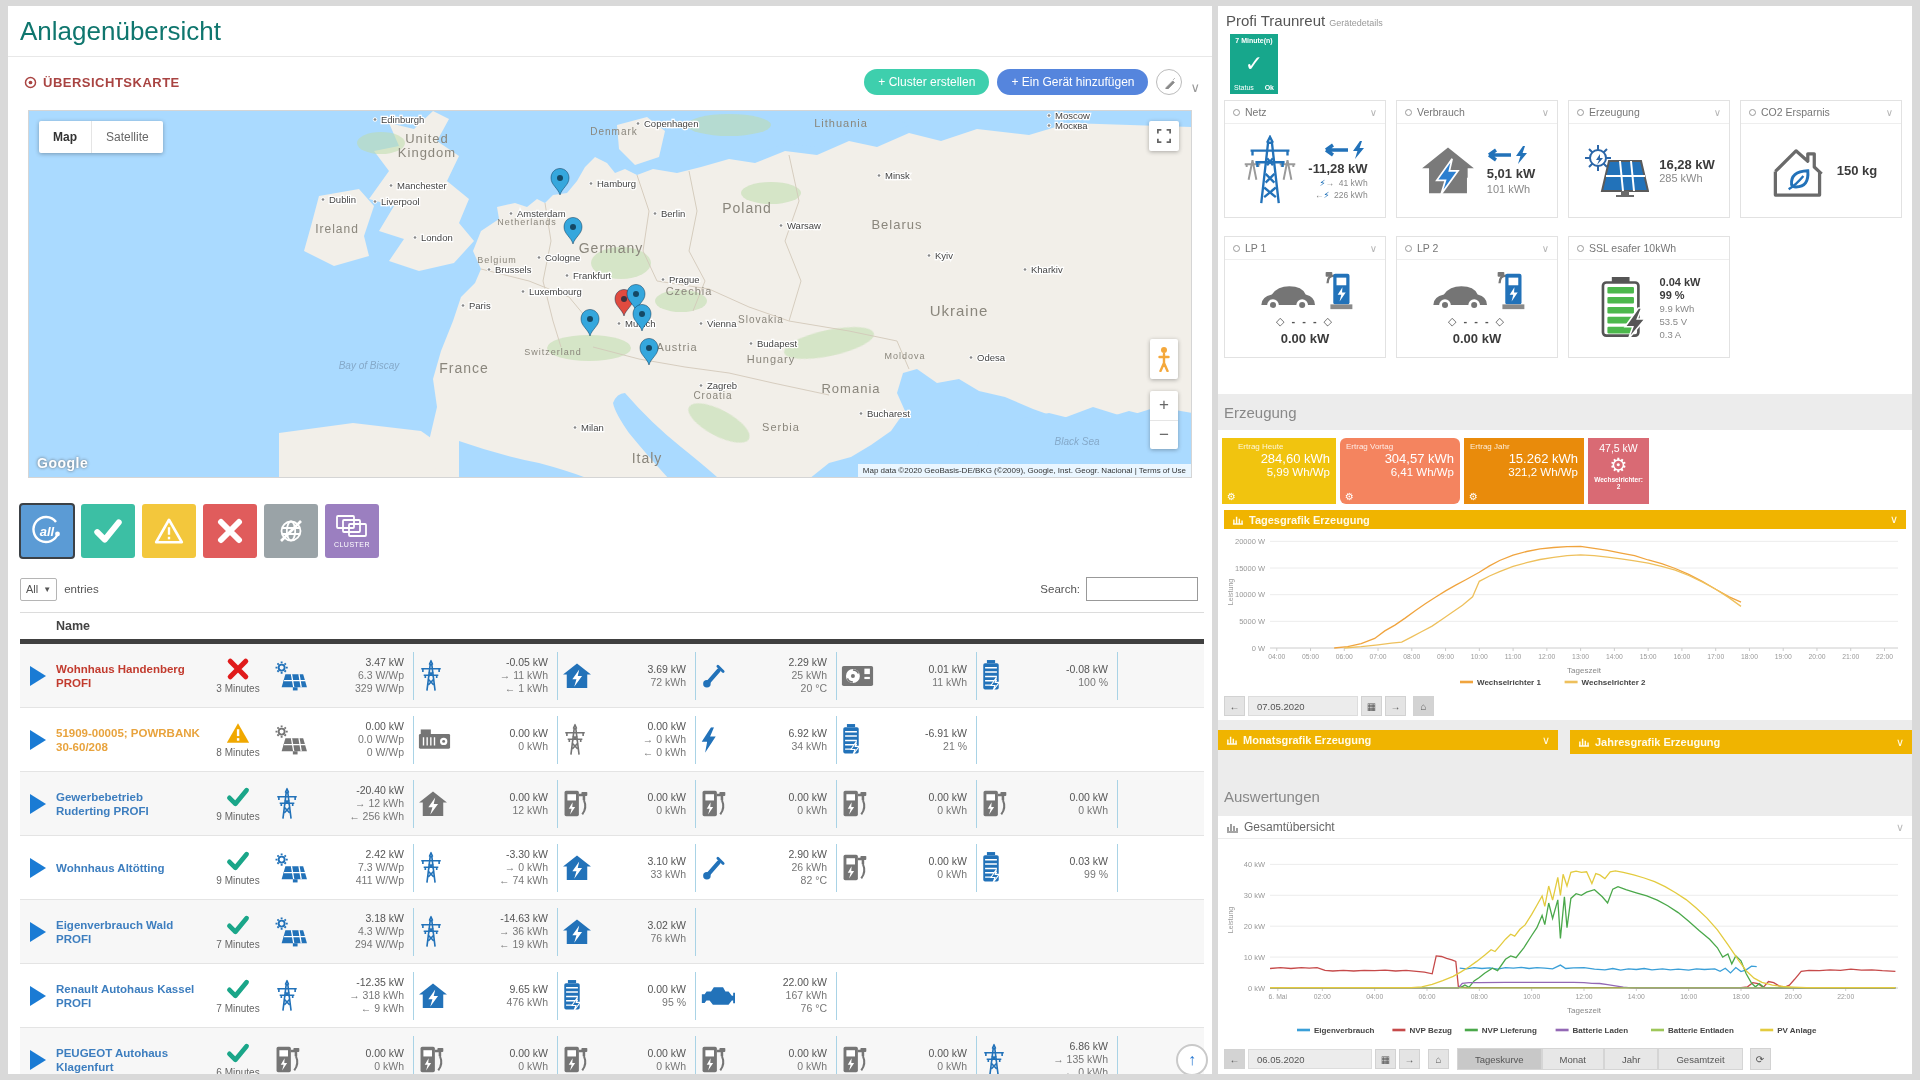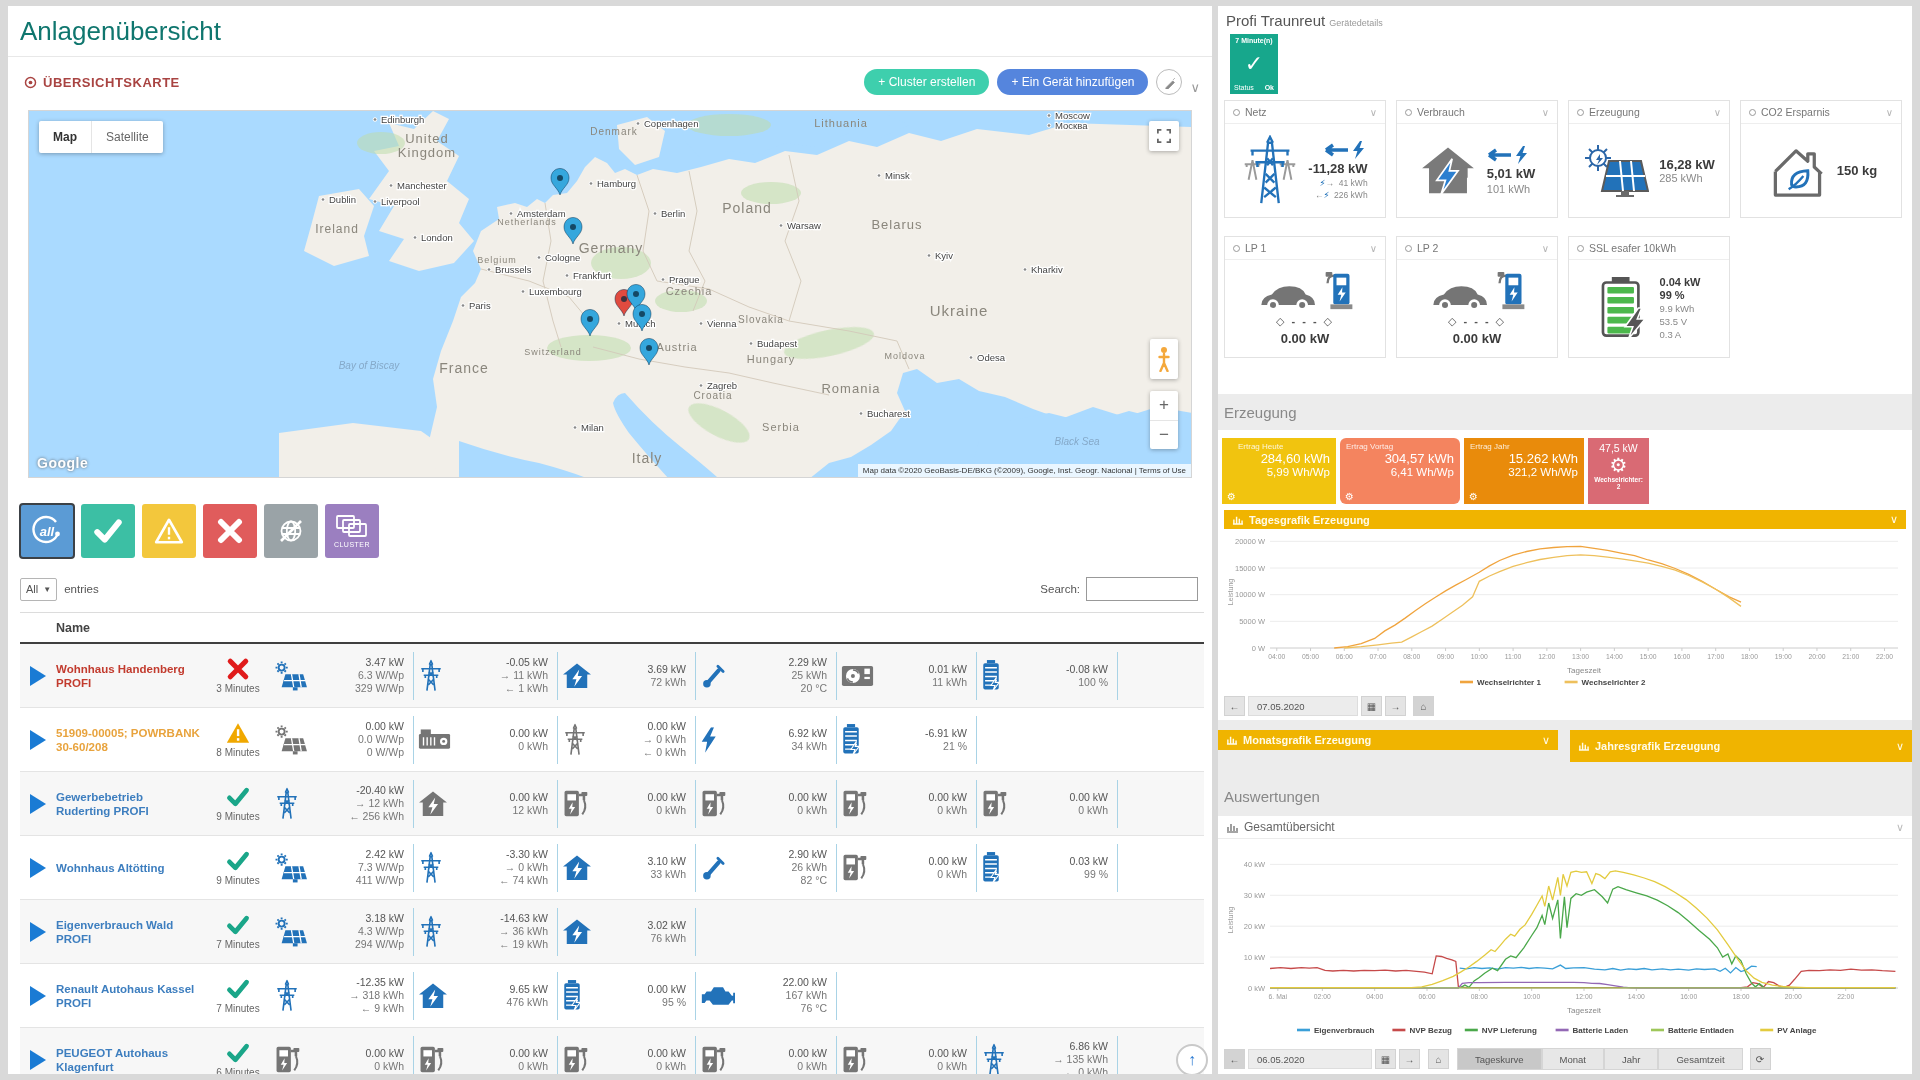--- a/index.html
+++ b/index.html
@@ -30,21 +30,21 @@
   .map-logo{position:absolute;left:8px;bottom:6px;color:#fff;font-weight:bold;font-size:14px;letter-spacing:.5px;text-shadow:0 0 3px rgba(80,80,80,.9)}
   .map-attr{position:absolute;right:0;bottom:0;background:rgba(255,255,255,.75);font-size:8px;color:#333;padding:2px 5px}
   .filters{position:absolute;left:12px;top:498px;display:flex;gap:7px}
   .fbtn{width:54px;height:54px;border-radius:3px;display:flex;align-items:center;justify-content:center;flex-direction:column;position:relative}
   .fbtn.sel{outline:2px solid #3c4146;outline-offset:-1px}
   .entries-row{position:absolute;left:12px;top:570px;right:14px;height:26px;display:flex;align-items:center;font-size:11.5px;color:#555}
   .sel-box{border:1px solid #b5b5b5;border-radius:2px;height:23px;padding:0 5px;display:flex;align-items:center;gap:5px;background:#fff;font-size:11px}
   .search-lab{margin-left:auto;margin-right:6px}
   .search-inp{width:112px;height:24px;border:1px solid #999;background:#fff;font-family:inherit;padding:0 5px;font-size:11px}
   .tbl{position:absolute;left:12px;top:606px;right:8px}
-  .thead{display:grid;grid-template-columns:36px 150px 64px 144px 144px 138px 141px 140px 141px 1fr;height:32px;align-items:center;border-top:1px solid #dcdcdc;border-bottom:2px solid #404040;font-size:12.5px;font-weight:bold;color:#444}
+  .thead{display:grid;grid-template-columns:36px 150px 64px 144px 144px 138px 141px 140px 141px 1fr;height:32px;align-items:center;border-top:1px solid #dcdcdc;border-bottom:5px solid #404040;font-size:12.5px;font-weight:bold;color:#444}
   .trow{display:grid;grid-template-columns:36px 150px 64px 144px 144px 138px 141px 140px 141px 1fr;height:64px;align-items:center;border-bottom:1px solid #e4e4e4}
   .trow.odd{background:#f7f7f7}
   .play{width:0;height:0;border-left:16px solid #1a7bd4;border-top:10px solid transparent;border-bottom:10px solid transparent;margin-left:10px;cursor:pointer}
   .rname{font-size:11.5px;font-weight:bold;line-height:14px;padding-right:6px;cursor:pointer}
   .rstat{display:flex;flex-direction:column;align-items:center;gap:2px}
   .rstat .age{font-size:10px;color:#666}
   .mcell{height:48px;display:flex;align-items:center;gap:4px;padding:0 9px 0 4px;border-right:1px solid #a9d3e6}
   .mcell .vals{flex:1;text-align:right;font-size:10.5px;line-height:13px;color:#777;white-space:nowrap}
   .mcell .vals div:first-child{color:#555}
   .mcell.empty{border-right:none}
@@ -1147,21 +1147,21 @@
       <div class="nbtn dark" style="margin-left:4px">⌂</div>
     </div>
   </div>
   <div class="ybar" style="position:absolute;left:0;top:724px;width:340px;height:20px">
     <svg width="11" height="10" viewBox="0 0 12 11">
         <path d="M1 10h11M2 9V5M5 9V2M8 9V4M11 9V6" stroke="#fffbe8" stroke-width="1.6" fill="none"></path>
       </svg>
     <span>Monatsgrafik Erzeugung</span>
       <span class="cv">∨</span>
   </div>
-  <div class="ybar" style="position:absolute;left:352px;top:724px;width:342px;height:32px">
+  <div class="ybar" style="position:absolute;left:352px;top:724px;width:342px;height:24px">
     <svg width="11" height="10" viewBox="0 0 12 11">
         <path d="M1 10h11M2 9V5M5 9V2M8 9V4M11 9V6" stroke="#fffbe8" stroke-width="1.6" fill="none"></path>
       </svg>
     <span>Jahresgrafik Erzeugung</span>
       <span class="cv">∨</span>
   </div>
 
   <div class="erz-head" style="top:782px">Auswertungen</div>
   <div class="blockC">
     <div class="wbar">

